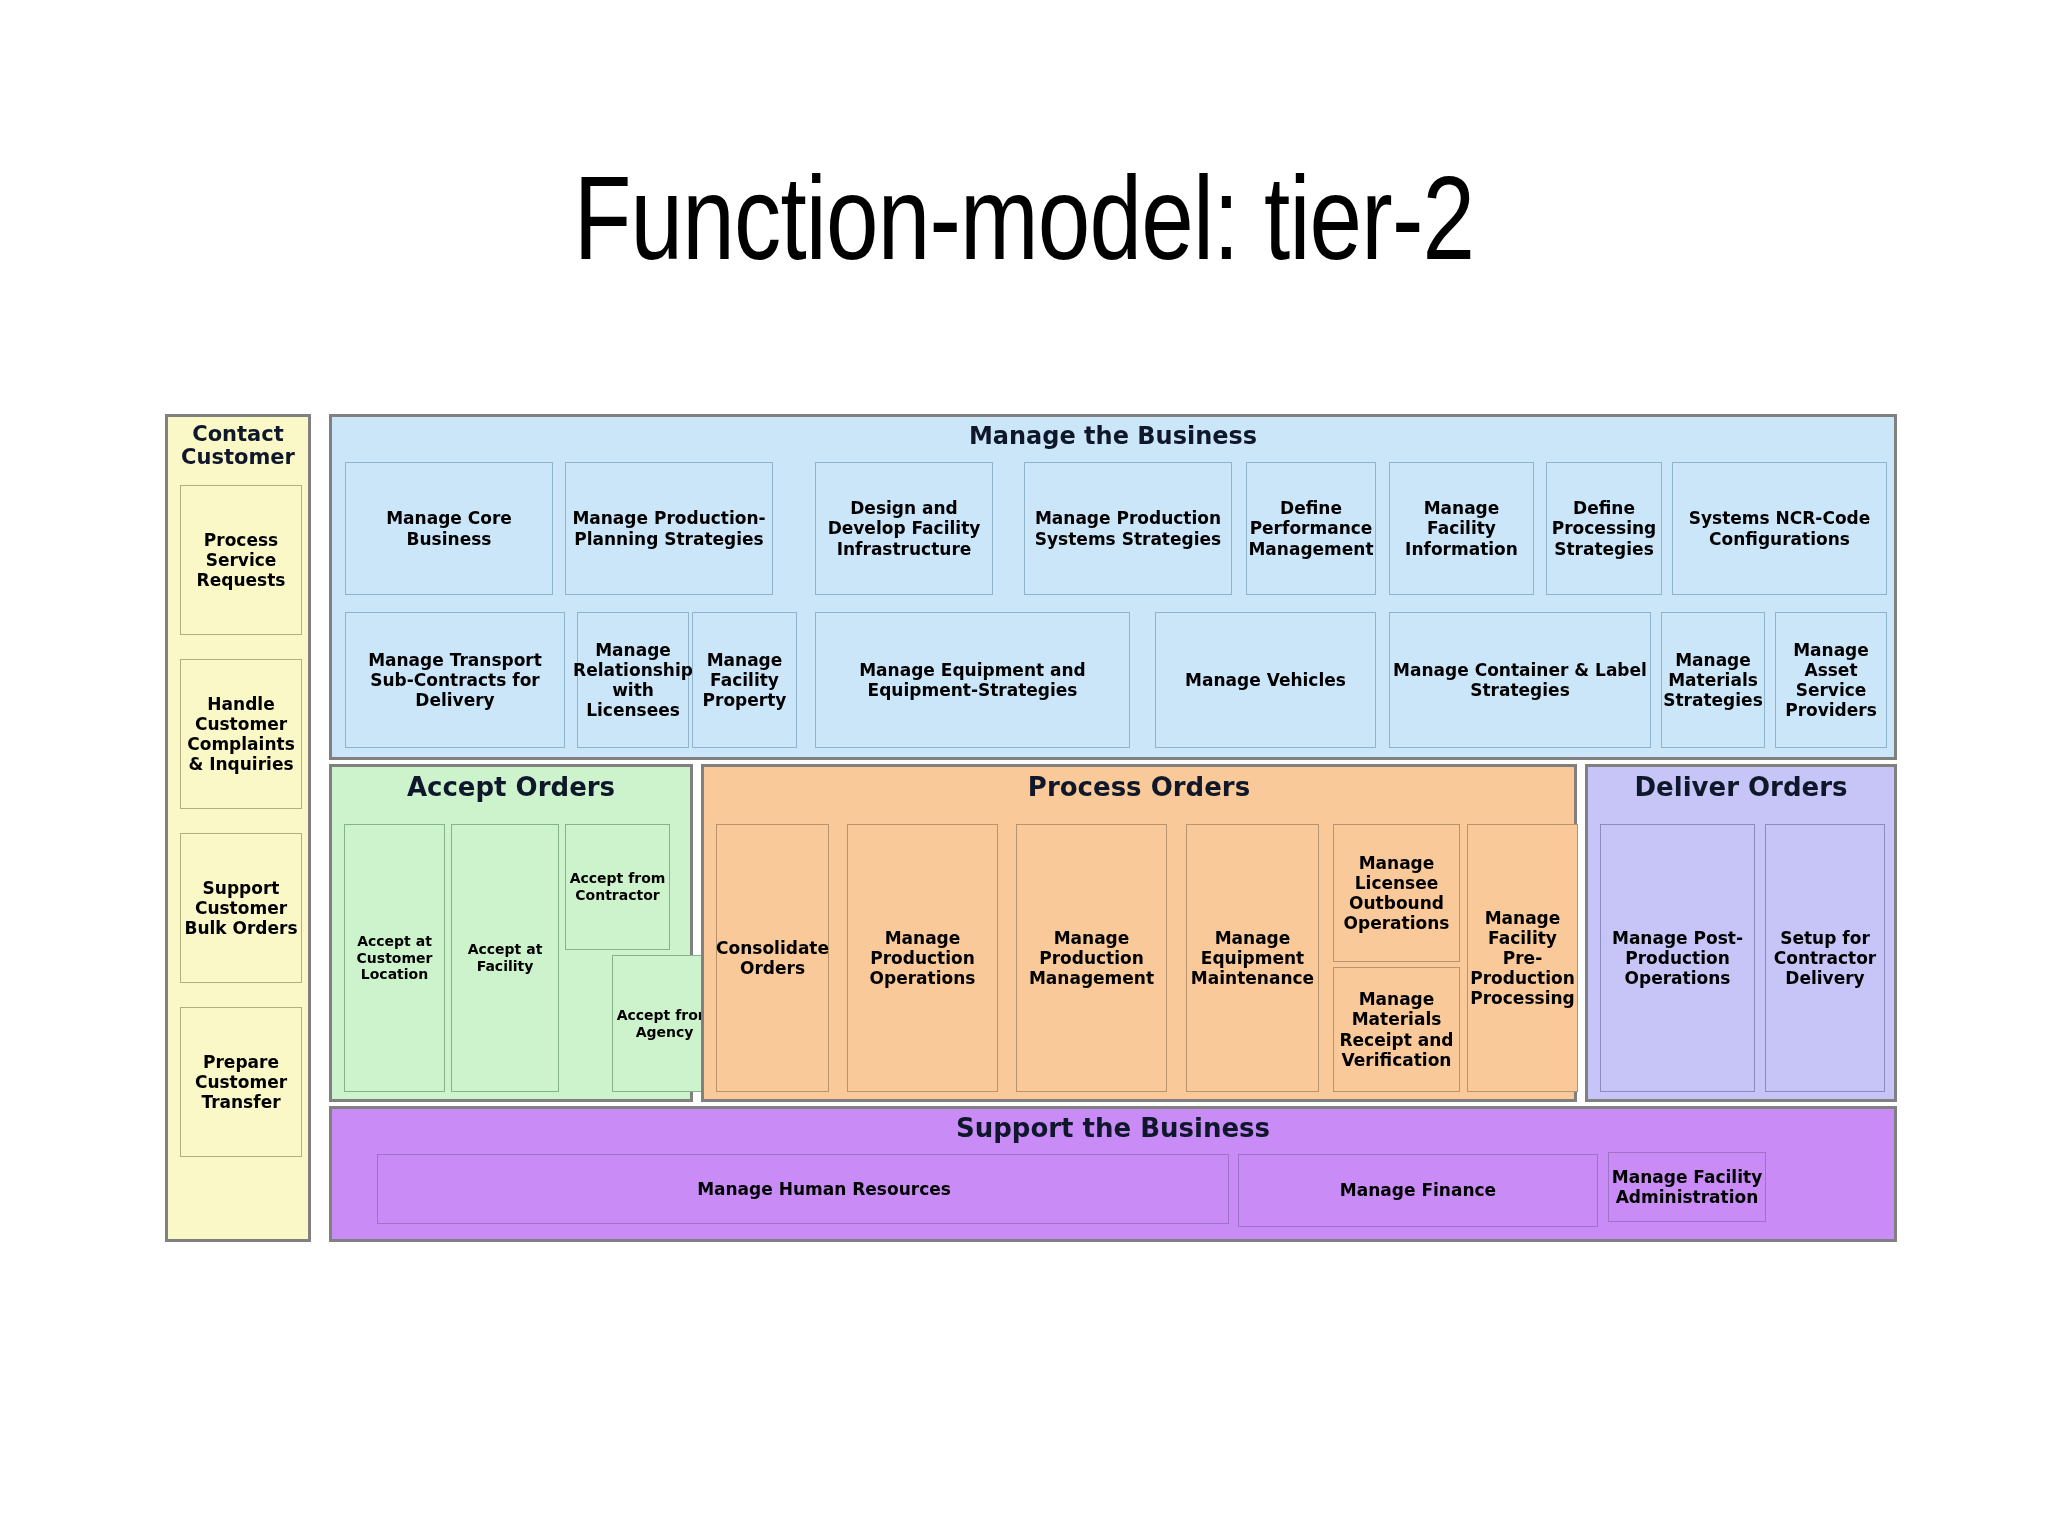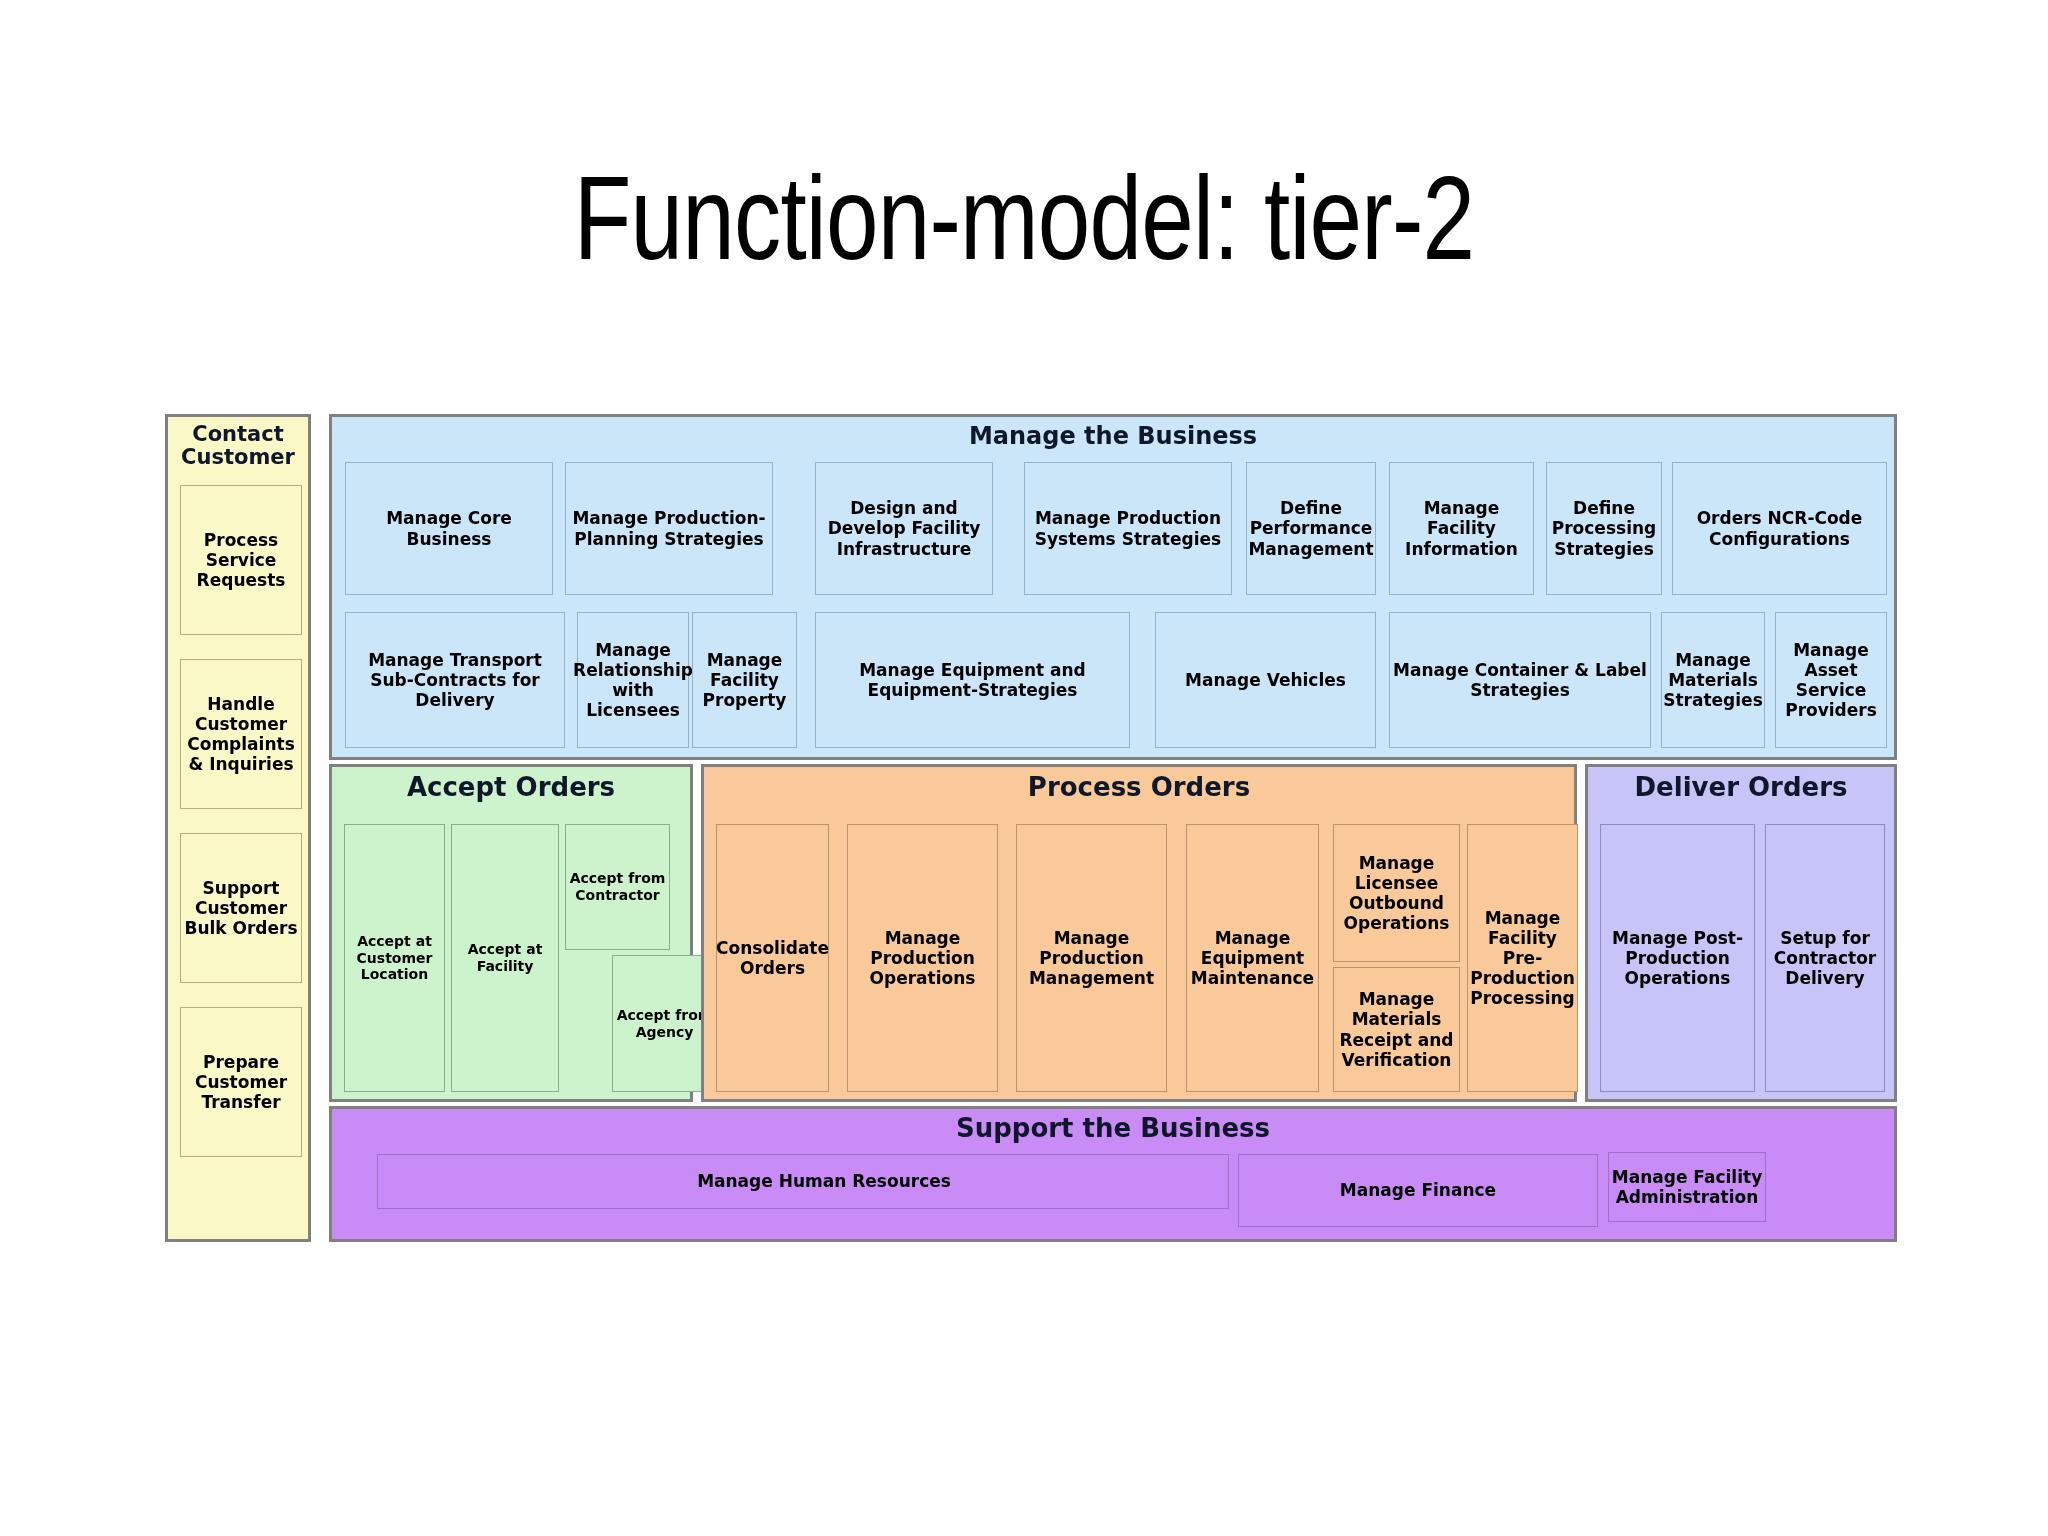--- a/index.html
+++ b/index.html
@@ -186,21 +186,21 @@
   <div class="group" id="manage-business">
     <div class="group-title">Manage the Business</div>
 
     <div class="leaf" style="left:13px;top:45px;width:208px;height:133px;">Manage Core Business</div>
     <div class="leaf" style="left:233px;top:45px;width:208px;height:133px;">Manage Production-Planning Strategies</div>
     <div class="leaf" style="left:483px;top:45px;width:178px;height:133px;">Design and Develop Facility Infrastructure</div>
     <div class="leaf" style="left:692px;top:45px;width:208px;height:133px;">Manage Production Systems Strategies</div>
     <div class="leaf" style="left:914px;top:45px;width:130px;height:133px;">Define Performance Management</div>
     <div class="leaf" style="left:1057px;top:45px;width:145px;height:133px;">Manage Facility Information</div>
     <div class="leaf" style="left:1214px;top:45px;width:116px;height:133px;">Define Processing Strategies</div>
-    <div class="leaf" style="left:1340px;top:45px;width:215px;height:133px;">Orders NCR-Code Configurations</div>
+    <div class="leaf" style="left:1340px;top:45px;width:215px;height:133px;">Systems NCR-Code Configurations</div>
 
     <div class="leaf" style="left:13px;top:195px;width:220px;height:136px;">Manage Transport Sub-Contracts for Delivery</div>
     <div class="leaf" style="left:245px;top:195px;width:112px;height:136px;">Manage Relationship with Licensees</div>
     <div class="leaf" style="left:360px;top:195px;width:105px;height:136px;">Manage Facility Property</div>
     <div class="leaf" style="left:483px;top:195px;width:315px;height:136px;">Manage Equipment and Equipment-Strategies</div>
     <div class="leaf" style="left:823px;top:195px;width:221px;height:136px;">Manage Vehicles</div>
     <div class="leaf" style="left:1057px;top:195px;width:262px;height:136px;">Manage Container &amp; Label Strategies</div>
     <div class="leaf" style="left:1329px;top:195px;width:104px;height:136px;">Manage Materials Strategies</div>
     <div class="leaf" style="left:1443px;top:195px;width:112px;height:136px;">Manage Asset Service Providers</div>
   </div>
@@ -225,18 +225,18 @@
   </div>
 
   <div class="group" id="deliver-orders">
     <div class="group-title">Deliver Orders</div>
     <div class="leaf" style="left:12px;top:57px;width:155px;height:268px;">Manage Post-Production Operations</div>
     <div class="leaf" style="left:177px;top:57px;width:120px;height:268px;">Setup for Contractor Delivery</div>
   </div>
 
   <div class="group" id="support-business">
     <div class="group-title">Support the Business</div>
-    <div class="leaf" style="left:45px;top:45px;width:852px;height:55px;padding-left:44px;">Manage Human Resources</div>
+    <div class="leaf" style="left:45px;top:45px;width:852px;height:70px;padding-left:44px;">Manage Human Resources</div>
     <div class="leaf" style="left:906px;top:45px;width:360px;height:73px;">Manage Finance</div>
     <div class="leaf" style="left:1276px;top:43px;width:158px;height:70px;">Manage Facility Administration</div>
   </div>
 
 </div>
 
 </body></html>

